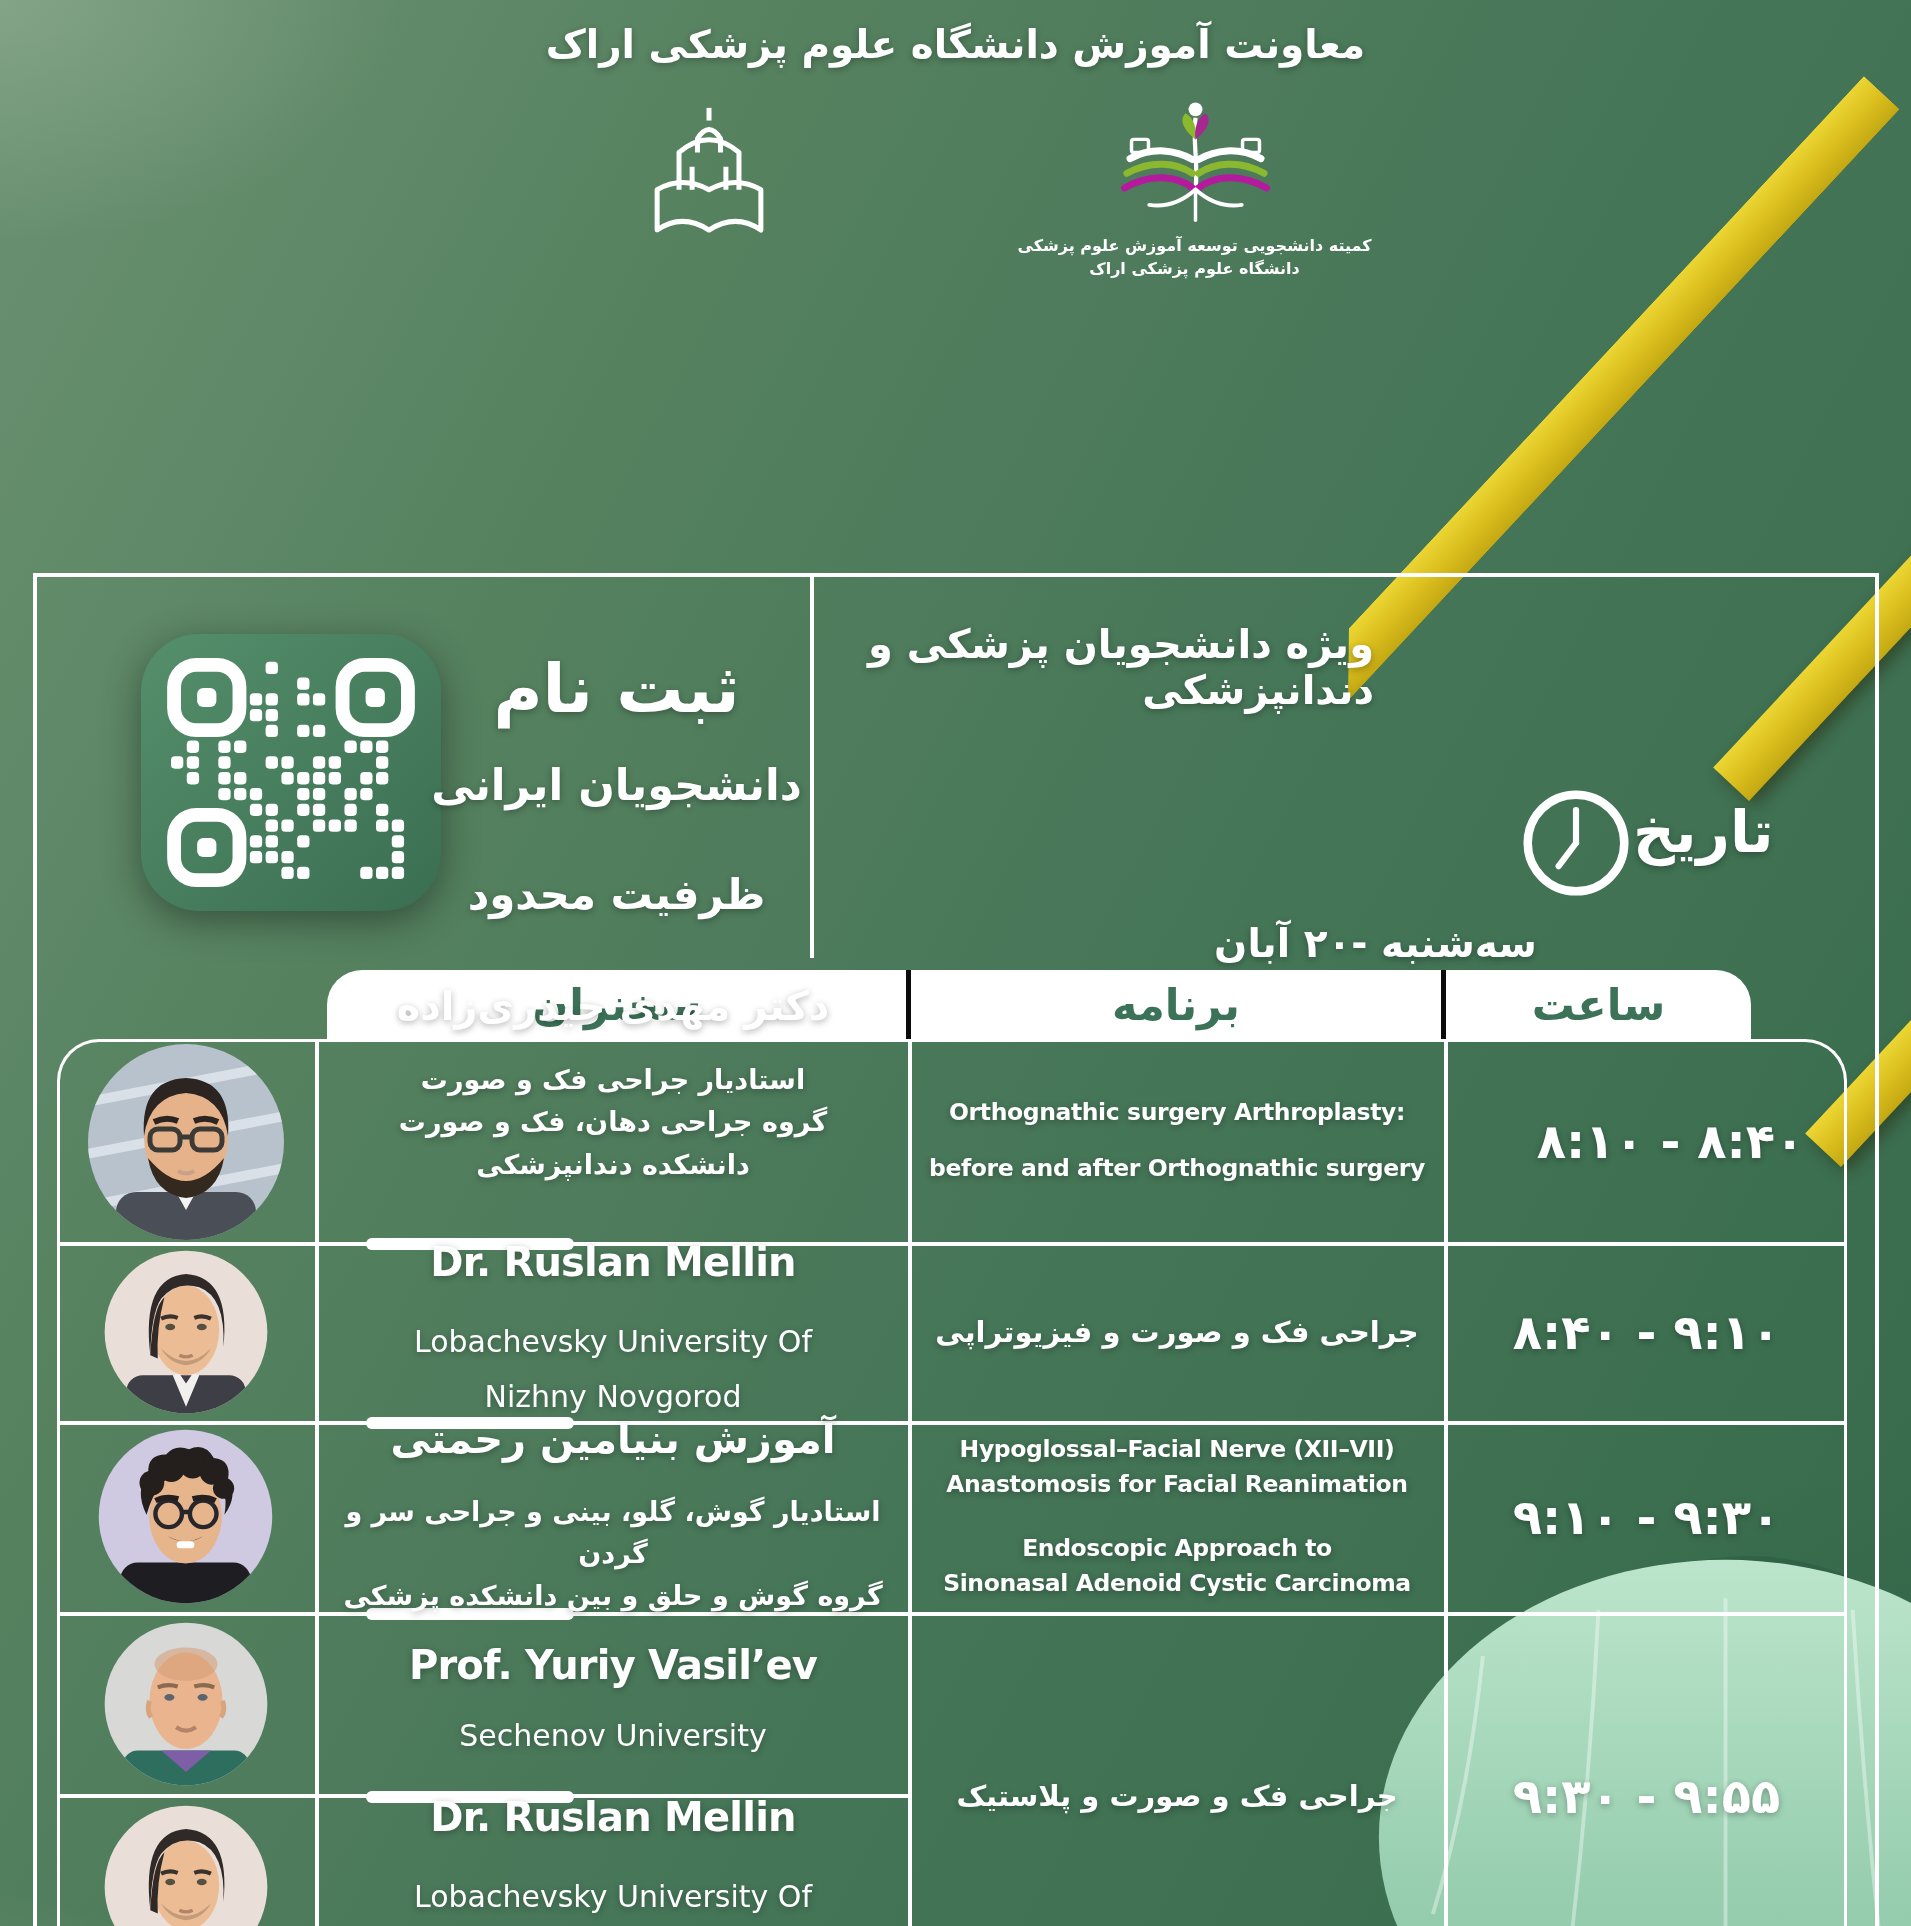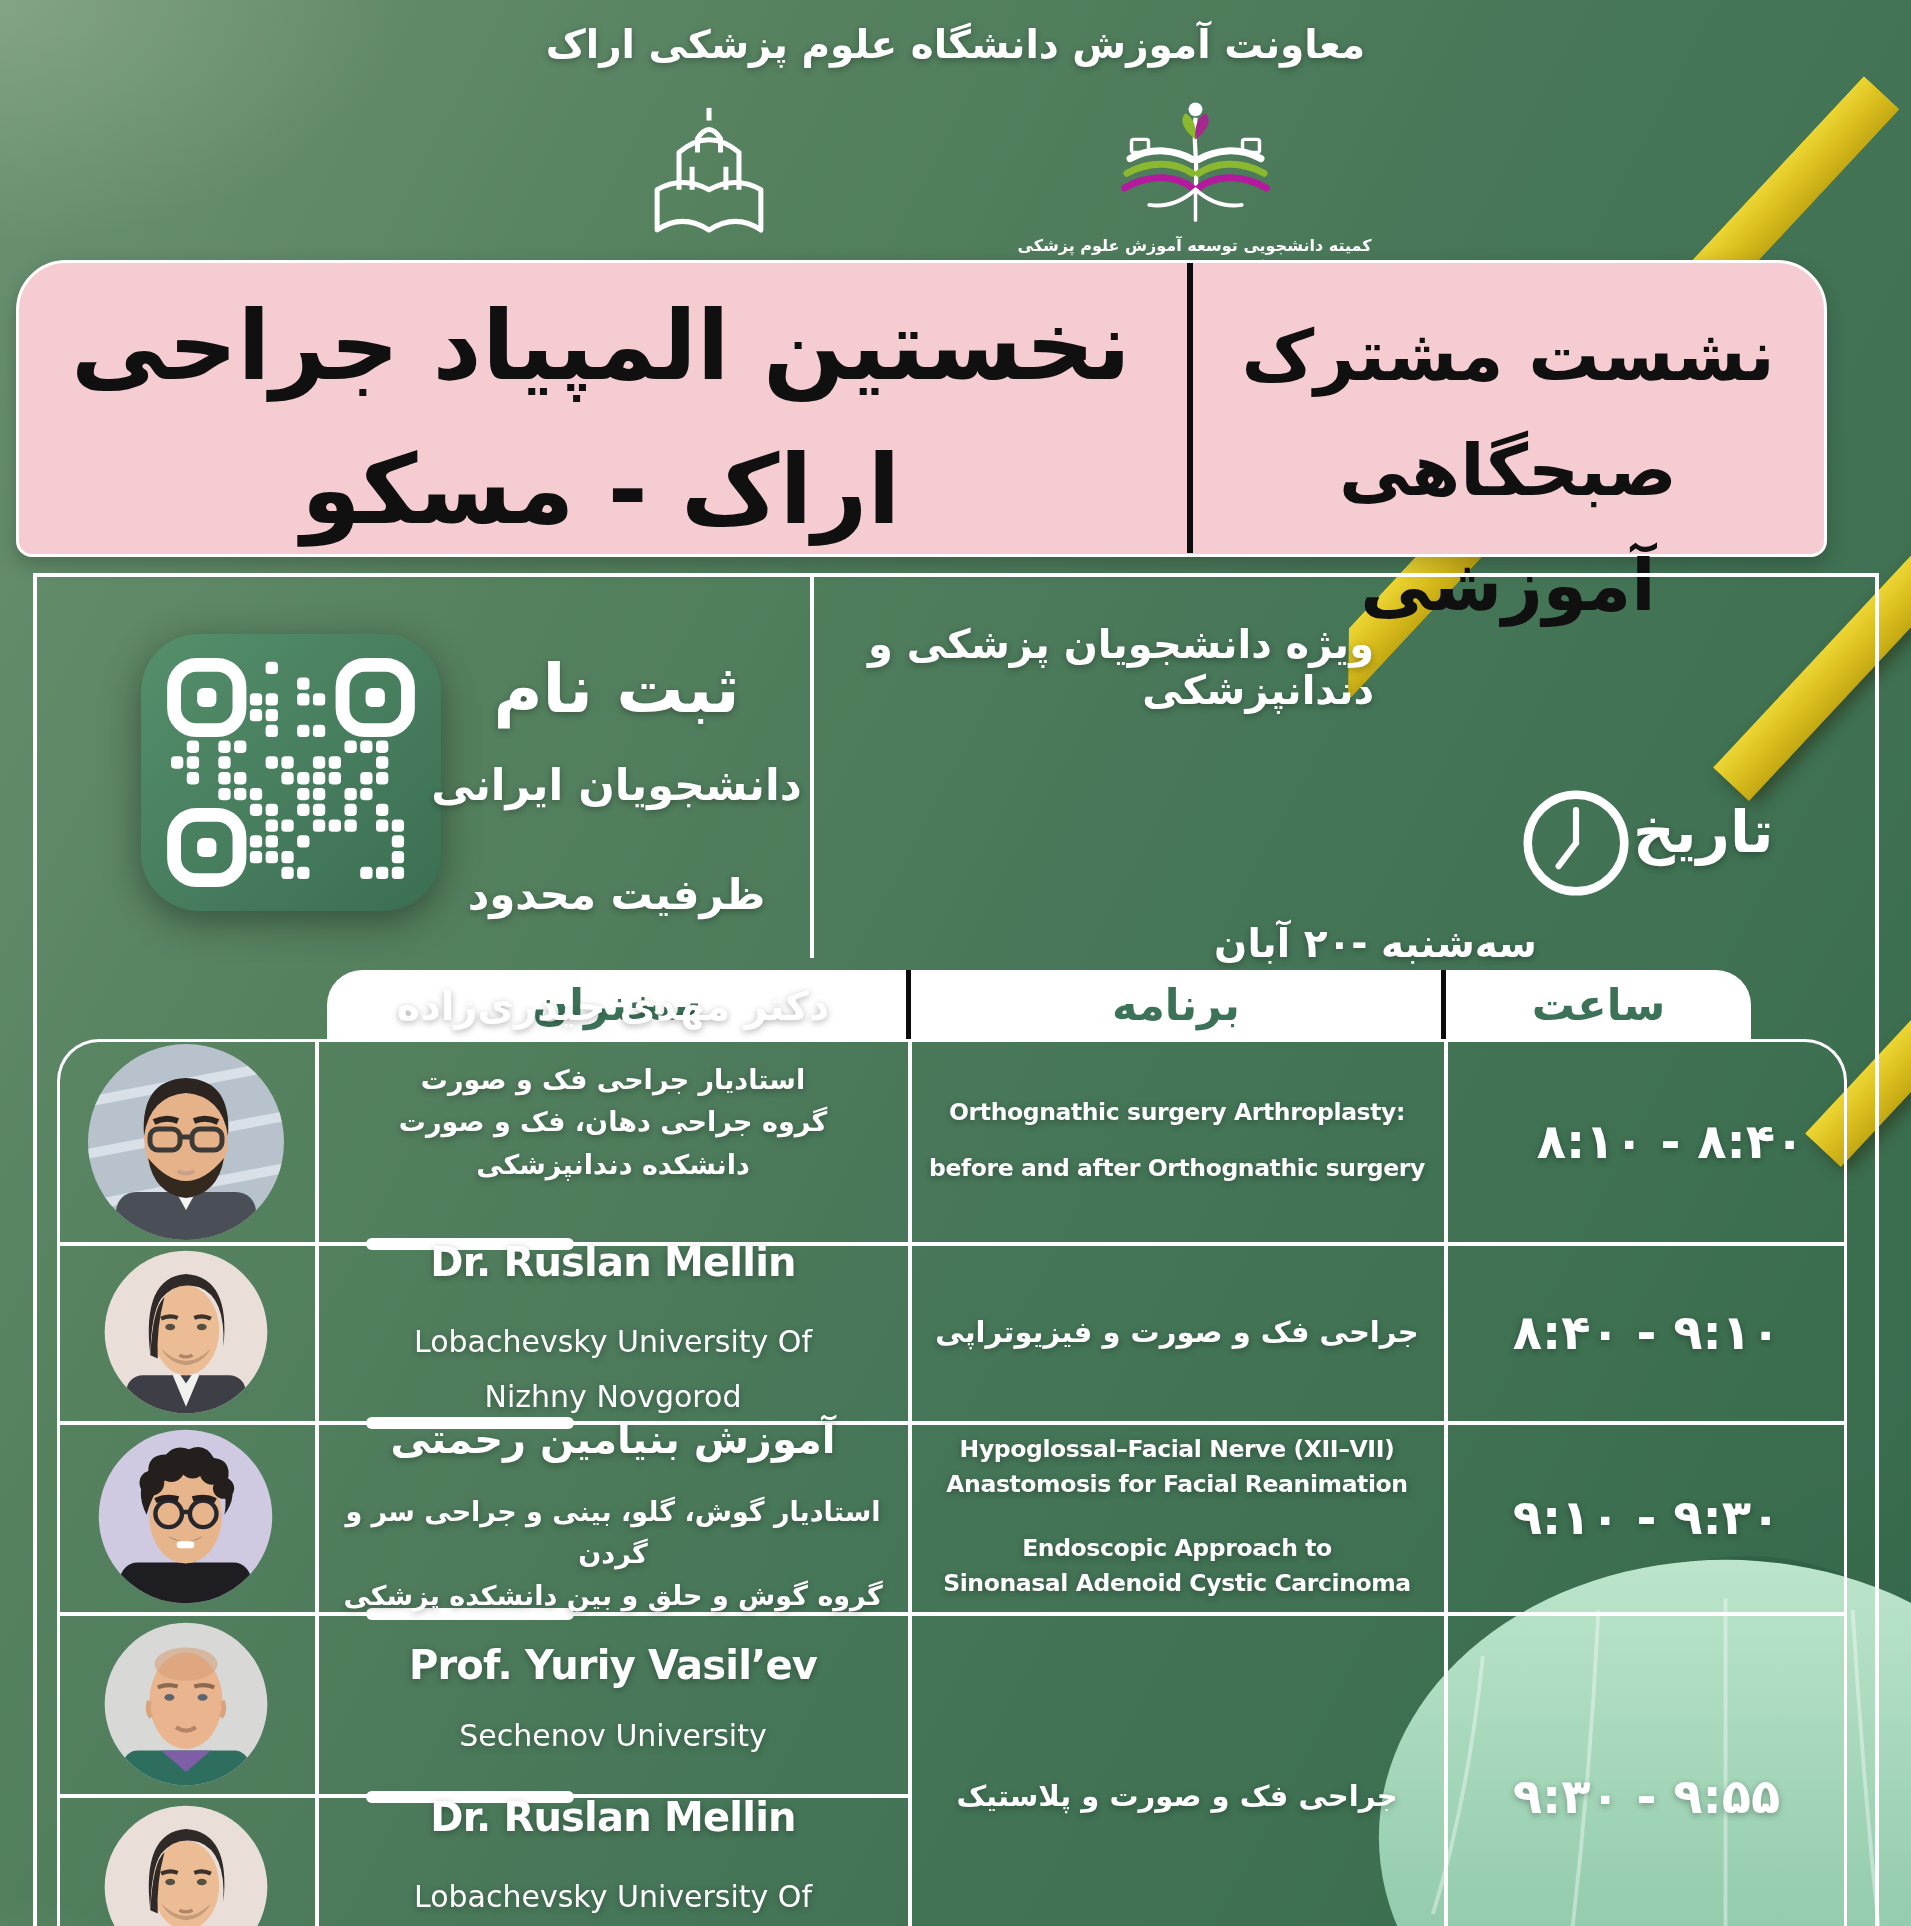--- a/index.html
+++ b/index.html
@@ -271,31 +271,20 @@
       <path d="M240 250 C200 286 160 296 120 290" stroke="#fff" stroke-width="10"></path>
       <path d="M240 250 C280 286 320 296 360 290" stroke="#fff" stroke-width="10"></path>
       <path d="M240 250 L240 330" stroke="#fff" stroke-width="9"></path>
       <rect x="74" y="120" width="44" height="34" rx="6" stroke="#fff" stroke-width="9"></rect>
       <rect x="362" y="120" width="44" height="34" rx="6" stroke="#fff" stroke-width="9"></rect>
     </g>
   </svg>
   <div class="abs w fa" style="left:1002px;top:236px;width:385px;text-align:center;font-size:16px;font-weight:700;">کمیته دانشجویی توسعه آموزش علوم پزشکی</div>
   <div class="abs w fa" style="left:1002px;top:259px;width:385px;text-align:center;font-size:16px;font-weight:700;">دانشگاه علوم پزشکی اراک</div>
 
-  <div id="pinkband" class="abs">
-    <div class="abs fa banner-title" style="left:15.4px;top:10.8px;width:1133px;text-align:center;">
-      <div>نخستین المپیاد جراحی</div>
-      <div>اراک - مسکو</div>
-    </div>
-    <div class="abs" style="left:1168px;top:0;width:6.2px;height:290px;background:#0c0c0c;"></div>
-    <div class="abs fa banner-sub" style="left:1179px;top:35px;width:620px;text-align:center;">
-      <div>نشست مشترک</div>
-      <div>صبحگاهی آموزشی</div>
-    </div>
-  </div>
 
   <div class="hline" style="left:33px;top:573px;width:1845px;height:3.5px;"></div>
   <div class="vline" style="left:33px;top:573px;width:3.5px;height:2130px;"></div>
   <div class="vline" style="left:1875px;top:573px;width:3.5px;height:1792px;"></div>
   <div class="vline" style="left:810px;top:577px;width:3.5px;height:381px;"></div>
 
   <svg class="abs" style="left:141px;top:634px;filter:drop-shadow(0 10.8px 18.5px rgba(0,0,0,.38));" width="300" height="277" viewBox="0 0 780 720">
     <defs>
       <linearGradient id="qg" x1="0" y1="0" x2="1" y2="1">
         <stop offset="0" stop-color="#558f6b"></stop>

